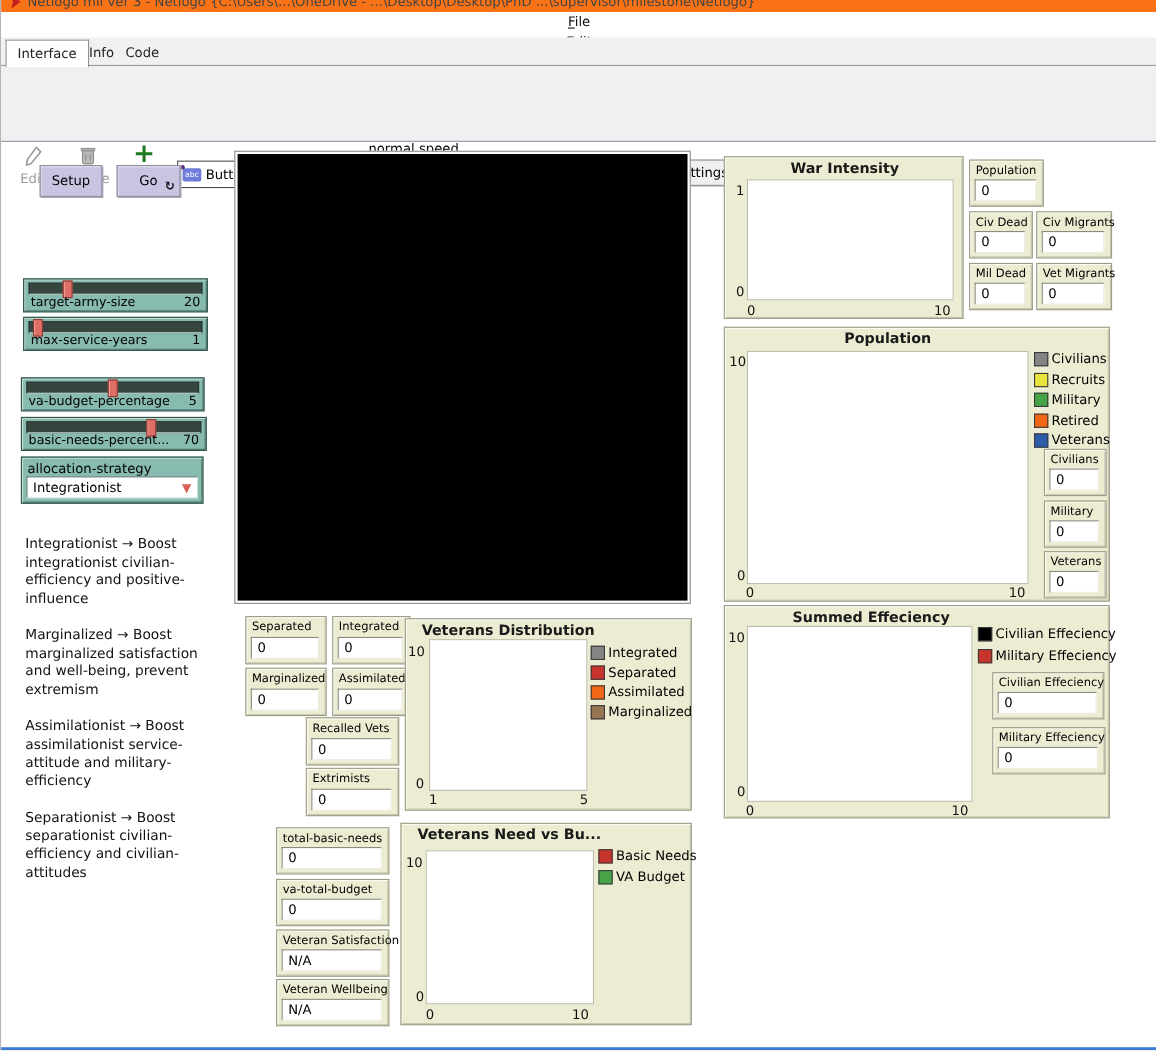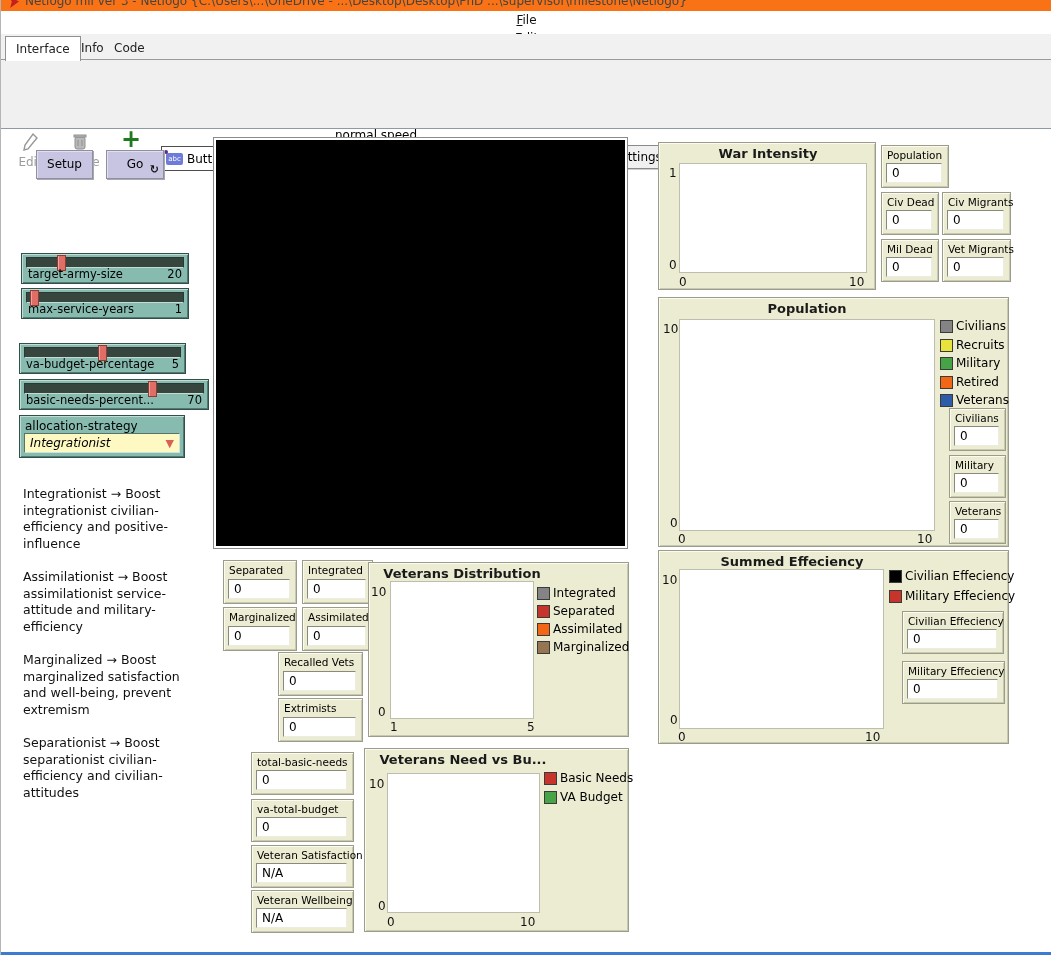--- a/index.html
+++ b/index.html
@@ -37,21 +37,21 @@
   .settings-btn { position:absolute; left:598px; top:85px; width:88px; height:24px; background:#f0f0f0; border:1px solid #8a8a8a; text-align:center; padding-top:4px; font-size:12px; box-shadow:1px 1px 0 #cfcfcf; }
   
   .nl-button { position:absolute; background:#c8c5e2; border:1px solid #8f8fa0; box-shadow:1px 1px 0 #a7a7b6, inset 1px 1px 0 #e2e0f0; text-align:center; font-size:12px; padding-top:6px; }
   .go-icon { position:absolute; right:4px; bottom:2px; font-size:11px; font-weight:bold; color:#111; }
   .slider { position:absolute; height:31px; background:#87bbb0; border:1px solid #30504a; box-shadow:inset 1px 1px 0 #c3ddd5, inset -1px -1px 0 #527a70; }
   .track { position:absolute; left:4px; right:4px; top:3px; height:11px; background:#36463f; border:1px solid #2a3833; border-bottom-color:#c3ddd5; }
   .handle { position:absolute; top:-3px; width:9px; height:16px; background:#df6e66; border:1px solid #8e3b34; box-shadow:inset 1px 0 0 #f0a29b; }
   .srow { position:absolute; left:6px; right:6px; bottom:2px; display:flex; justify-content:space-between; font-size:11.5px; white-space:nowrap; }
   .chooser { position:absolute; background:#87bbb0; border:1px solid #30504a; box-shadow:inset 1px 1px 0 #c3ddd5, inset -1px -1px 0 #527a70; }
   .clabel { position:absolute; left:5px; top:3px; font-size:12px; }
-  .cselect { position:absolute; left:4px; right:4px; bottom:4px; height:20px; background:#fef9c3; border:1px solid; border-color:#55756c #c8e4dc #c8e4dc #55756c; display:flex; align-items:center; padding:0 5px; font-size:12px;font-style:italic; }
+  .cselect { position:absolute; left:4px; right:4px; bottom:4px; height:20px; background:#ffffff; border:1px solid; border-color:#55756c #c8e4dc #c8e4dc #55756c; display:flex; align-items:center; padding:0 5px; font-size:12px; }
   .ctri { margin-left:auto; color:#d95f57; font-size:11px; }
   .note { width:170px; font-size:12.5px; line-height:1.32; color:#111; margin-bottom:17px; }
   .viewframe { position:absolute; left:212px; top:137px; width:415px; height:412px; background:#fff; border:1px solid #8a8a8a; padding:2px; }
   .viewblack { width:100%; height:100%; background:#000; }
   .monitor { position:absolute; background:#ececd3; border:1px solid #9c9c8a; box-shadow:inset 1px 1px 0 #fbfbf2, inset -1px -1px 0 #c9c9b2; }
   .mlabel { position:absolute; left:5px; top:3px; font-size:10.5px; white-space:nowrap; }
   .mvalue { position:absolute; left:4px; right:6px; bottom:4px; height:20px; background:#fff; border:1px solid; border-color:#8a8a7c #ecece0 #ecece0 #8a8a7c; font-size:12px; padding:2px 0 0 5px; }
   .plot { position:absolute; background:#ececd3; border:1px solid #9c9c8a; box-shadow:inset 1px 1px 0 #fbfbf2, inset -1px -1px 0 #c9c9b2; }
   .ptitle { position:absolute; top:3px; font-weight:bold; font-size:13px; text-align:center; color:#1a1a1a; white-space:nowrap; }
   .parea { position:absolute; background:#fff; border:1px solid #bebeae; }
@@ -158,42 +158,42 @@
   </div>
   <div class="slider" style="left:18px;top:343px;width:167px;">
     <div class="track">
         <div class="handle" style="left:47%;"></div>
       </div>
     <div class="srow">
         <span>va-budget-percentage</span>
         <span>5</span>
       </div>
   </div>
-  <div class="slider" style="left:18px;top:379px;width:190px;">
+  <div class="slider" style="left:18px;top:379px;width:169px;">
     <div class="track">
         <div class="handle" style="left:69%;"></div>
       </div>
     <div class="srow">
         <span>basic-needs-percent...</span>
         <span>70</span>
       </div>
   </div>
 
   <div class="chooser" style="left:18px;top:415px;width:166px;height:43px;">
     <div class="clabel">allocation-strategy</div>
     <div class="cselect">
       <span>Integrationist</span>
       <span class="ctri">▼</span>
     </div>
   </div>
 
   <div style="position:absolute;left:22px;top:486px;">
     <div class="note">Integrationist → Boost integrationist civilian-efficiency and positive-influence</div>
+    <div class="note">Marginalized → Boost marginalized satisfaction and well-being, prevent extremism</div>
     <div class="note">Assimilationist → Boost assimilationist service-attitude and military-efficiency</div>
-    <div class="note">Marginalized → Boost marginalized satisfaction and well-being, prevent extremism</div>
     <div class="note">Separationist → Boost separationist civilian-efficiency and civilian-attitudes</div>
   </div>
 
   <div class="viewframe">
     <div class="viewblack"></div>
   </div>
 
   <div class="plot" style="left:657px;top:142px;width:218px;height:148px;padding-left:25px;">
     <div class="ptitle" style="left:0;width:218px;">War Intensity</div>
     <div class="parea" style="left:20px;top:20px;width:188px;height:110px;"></div>

